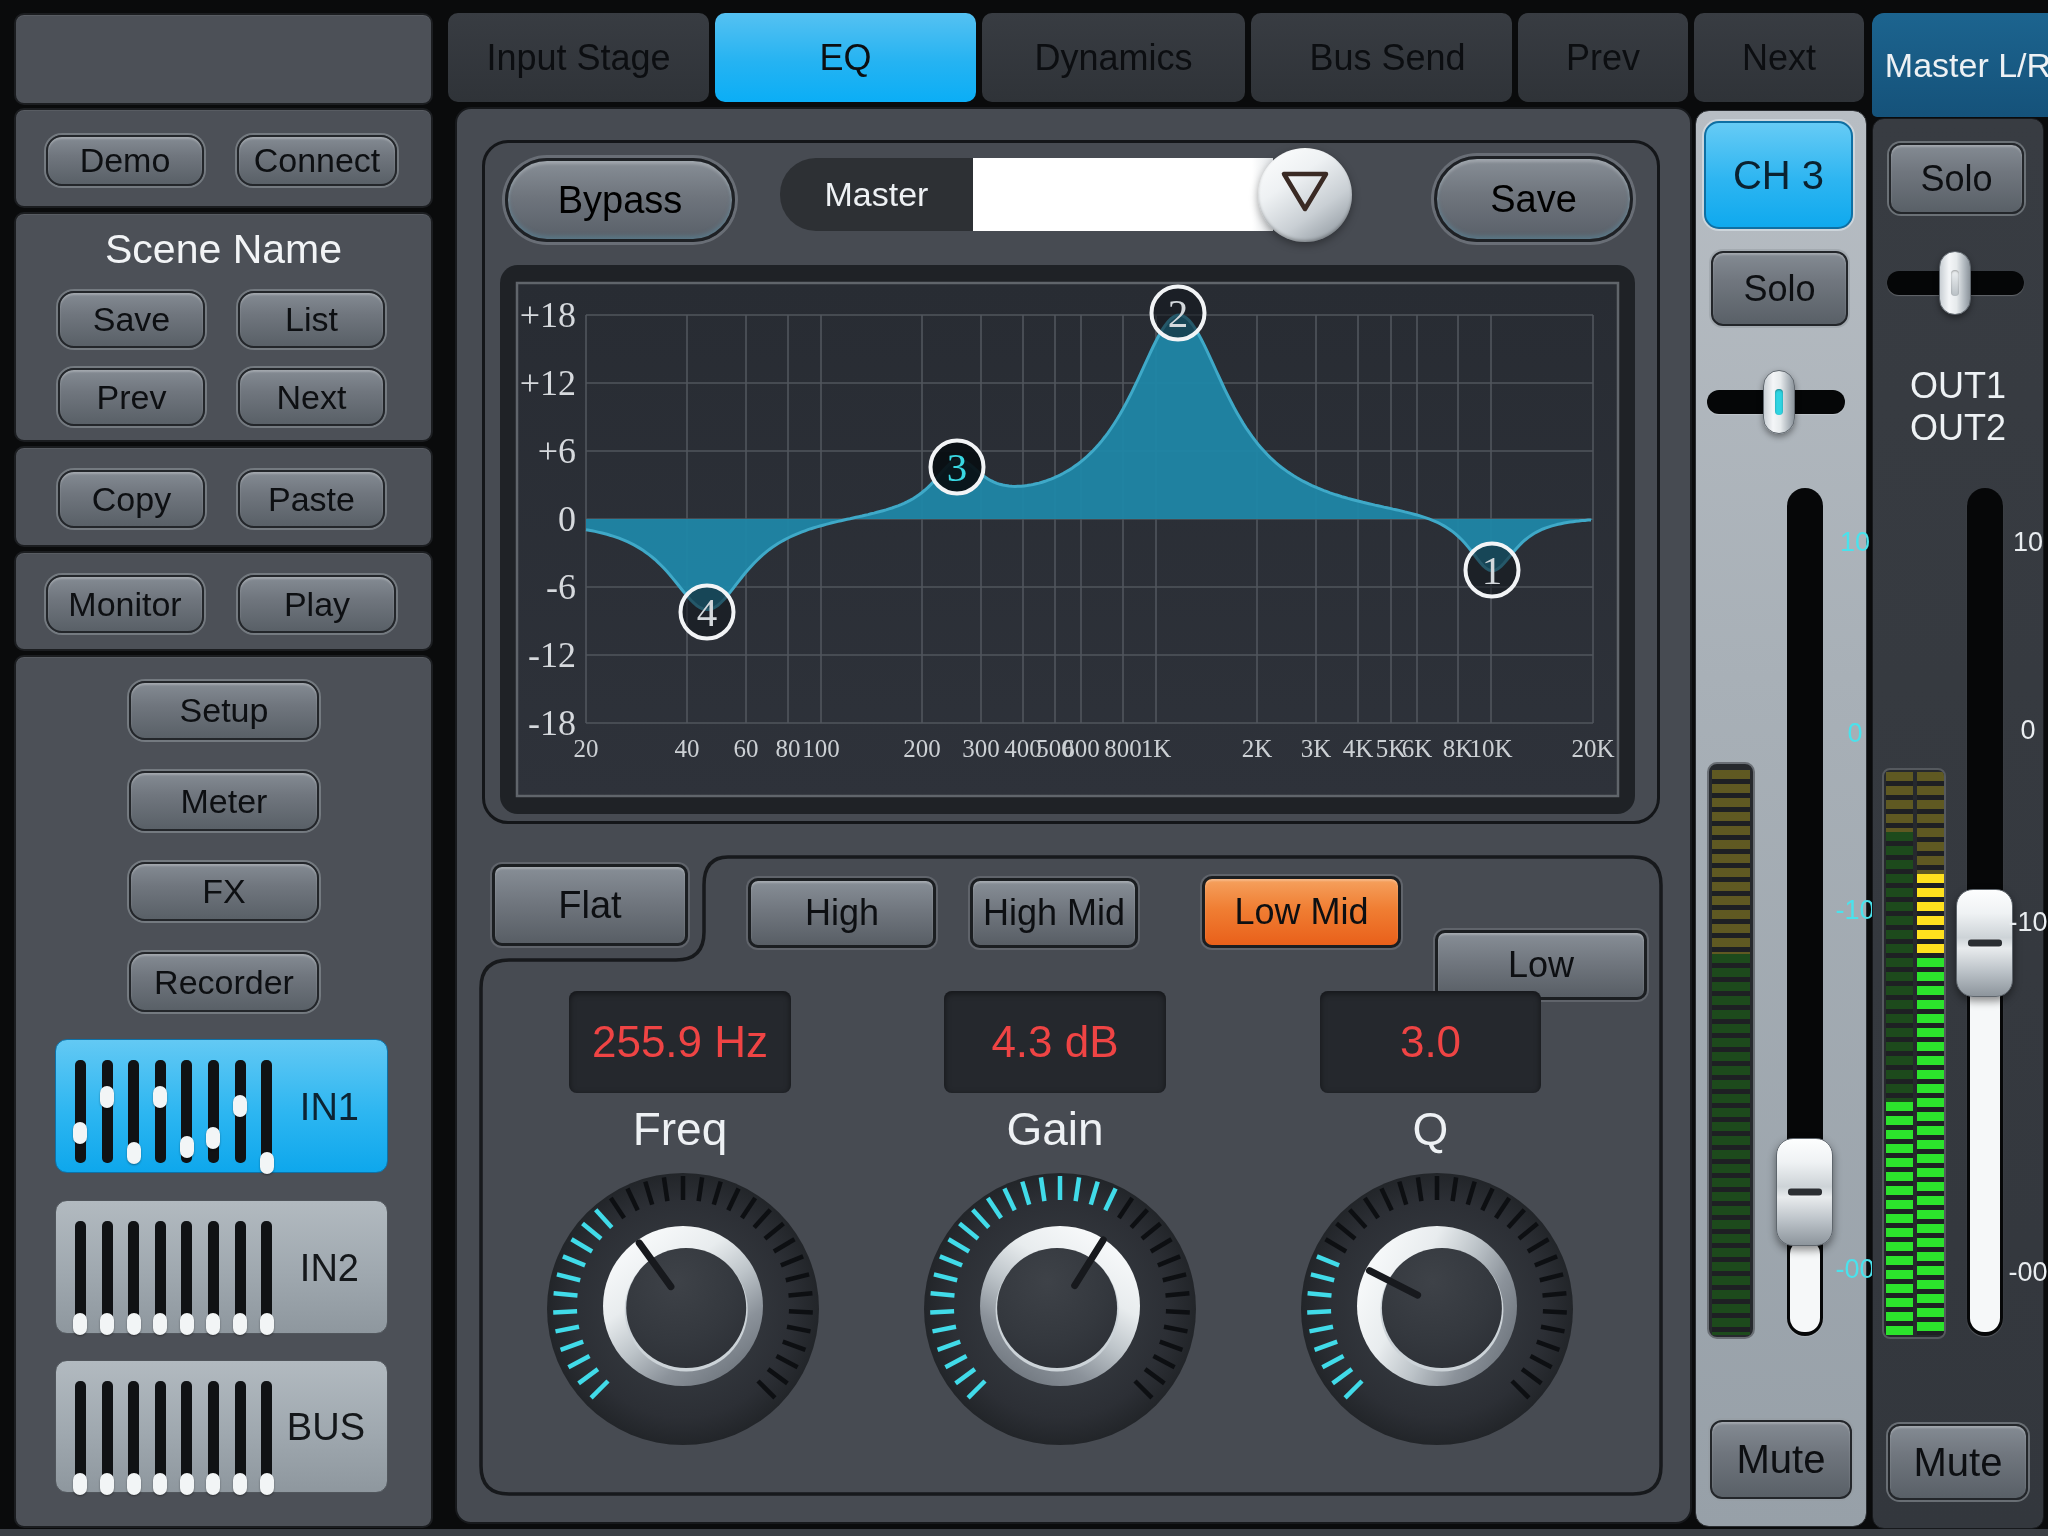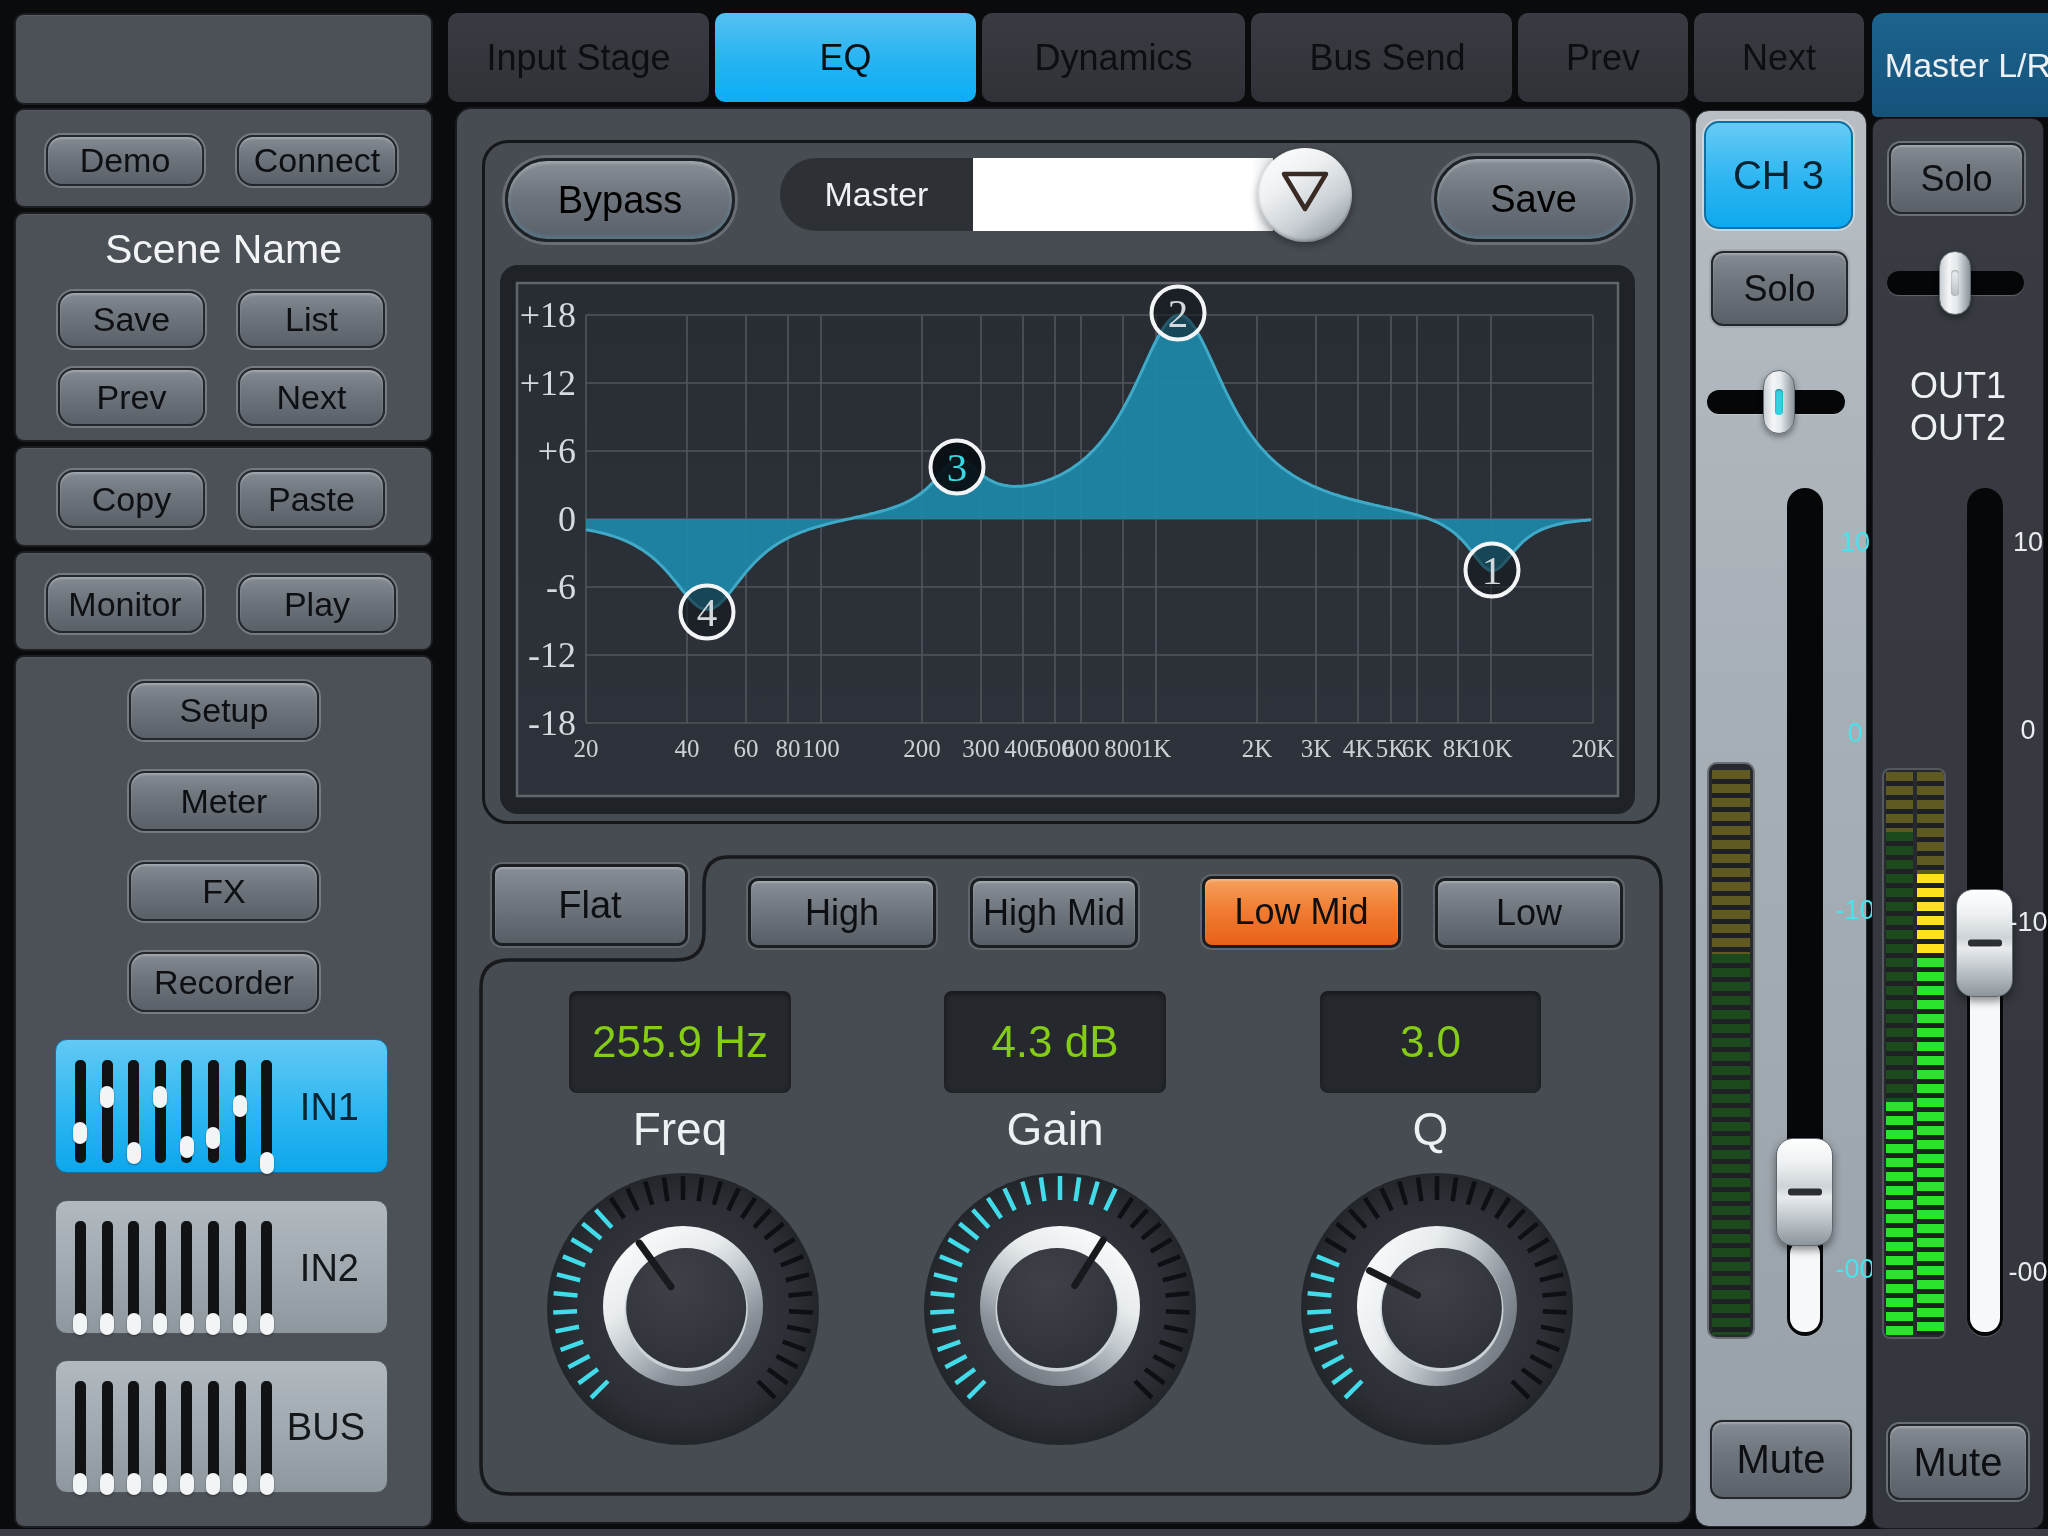--- a/index.html
+++ b/index.html
@@ -23,21 +23,21 @@
   box-shadow:0 0 0 3px rgba(140,146,153,0.5), inset 0 3px 3px rgba(255,255,255,0.22), inset 0 -3px 4px rgba(90,160,190,0.35); }
 
 .tab { position:absolute; top:13px; height:89px; background:linear-gradient(180deg,#383c42,#2f3338);
   border-radius:10px; display:flex; align-items:center; justify-content:center;
   color:#0c0e11; font-size:36px; }
 .tab.blue { background:linear-gradient(180deg,#55c1f2 0%,#25b3f2 55%,#0baef6 100%); }
 
 .valbox { position:absolute; background:#25282d; border-radius:8px;
   box-shadow: inset 0 2px 6px rgba(0,0,0,0.5);
   display:flex; align-items:center; justify-content:center;
-  color:#84cc16; font-size:44px; }
+  color:#ef4444; font-size:44px; }
 .klabel { position:absolute; color:#eef1f4; font-size:46px; text-align:center; }
 
 .bandbtn { position:absolute; display:flex; align-items:center; justify-content:center;
   background:linear-gradient(180deg,#878e96 0%,#71777f 45%,#585e65 100%);
   border:3px solid #1b1e21; border-radius:10px;
   box-shadow:0 0 0 2px rgba(160,166,173,0.28), inset 0 2px 2px rgba(255,255,255,0.25);
   color:#0d0f12; font-size:36px; }
 .bandbtn.orange { background:linear-gradient(180deg,#f5a15e 0%,#f07e33 45%,#e9601a 100%); }
 
 .fadertrack { position:absolute; width:36px; background:#060708; border-radius:18px;
@@ -261,21 +261,21 @@
 </svg>
 
 <svg class="abs" style="left:470px;top:845px;" width="1210" height="660" viewBox="470 845 1210 660">
   <path d="M728 857 L1633 857 Q1661 857 1661 885 L1661 1466 Q1661 1494 1633 1494 L509 1494 Q481 1494 481 1466 L481 988 Q481 960 509 960 L676 960 Q704 960 704 932 L704 885 Q704 857 728 857" fill="none" stroke="#17191c" stroke-width="3.5"></path>
 </svg>
 
 <div class="bandbtn" style="left:492px;top:864px;width:196px;height:82px;font-size:38px;">Flat</div>
 <div class="bandbtn" style="left:748px;top:878px;width:188px;height:70px;">High</div>
 <div class="bandbtn" style="left:970px;top:878px;width:168px;height:70px;">High Mid</div>
 <div class="bandbtn orange" style="left:1202px;top:876px;width:199px;height:72px;">Low Mid</div>
-<div class="bandbtn" style="left:1435px;top:878px;width:188px;height:70px;">Low</div>
+<div class="bandbtn" style="left:1435px;top:930px;width:212px;height:70px;">Low</div>
 
 <div class="valbox" style="left:569px;top:991px;width:222px;height:102px;">255.9 Hz</div>
 <div class="valbox" style="left:944px;top:991px;width:222px;height:102px;">4.3 dB</div>
 <div class="valbox" style="left:1320px;top:991px;width:221px;height:102px;">3.0</div>
 <div class="klabel" style="left:569px;top:1102px;width:222px;">Freq</div>
 <div class="klabel" style="left:944px;top:1102px;width:222px;">Gain</div>
 <div class="klabel" style="left:1320px;top:1102px;width:221px;">Q</div>
 
 <div class="abs" style="left:543px;top:1166px;width:280px;height:280px;"><svg width="280" height="280" viewBox="-140 -140 280 280">
         <defs>

